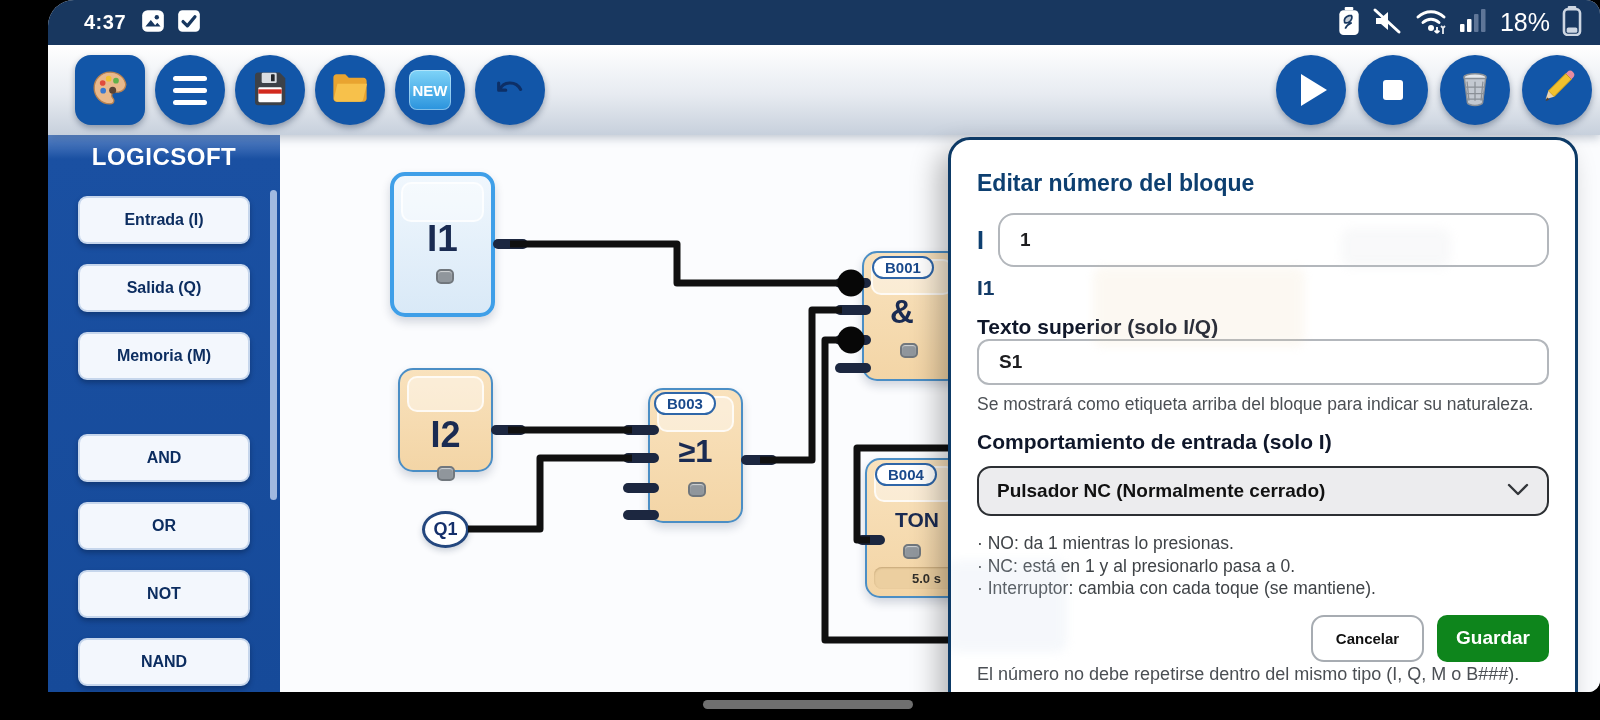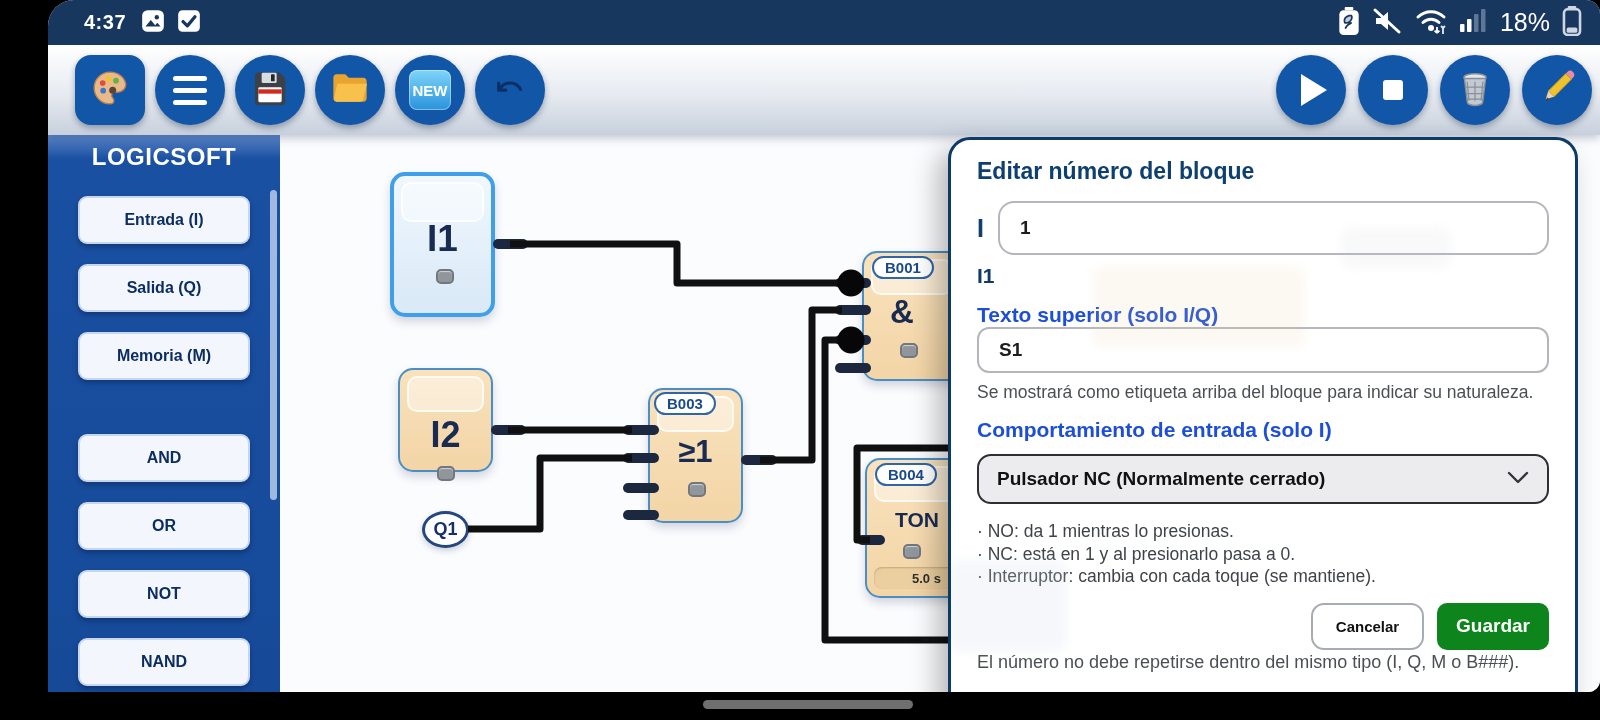--- a/index.html
+++ b/index.html
@@ -42,27 +42,27 @@
   .strip { position:absolute; left:7px; right:7px; top:6px; height:40px; background:rgba(255,255,255,.42); border:2px solid rgba(255,255,255,.75); border-radius:10px; }
   .strip.small { height:36px; }
   .badge { position:absolute; background:#fff; border:2.5px solid #2f66a8; border-radius:999px; padding:1px 11px; font-size:15px; font-weight:700; color:#1a4a8c; z-index:3; }
   .bsym { position:absolute; font-weight:700; color:#1a2b52; }
   .bdot { position:absolute; width:18px; height:15px; border-radius:5px; background:#90969c; border:2px solid #71777d; box-shadow:inset 0 1px 1px rgba(255,255,255,.6); }
   .param-strip { position:absolute; left:7px; right:-20px; bottom:7px; height:22px; background:#eccfa0; border-radius:8px; font-size:13px; font-weight:700; color:#33302b; display:flex; align-items:center; padding-left:38px; box-shadow:inset 0 1px 2px rgba(120,90,40,.35); }
   .q-oval { position:absolute; width:47px; height:37px; background:#fff; border:3px solid #24477e; border-radius:50%; display:flex; align-items:center; justify-content:center; font-size:18px; font-weight:700; color:#15306b; z-index:2; box-shadow:0 3px 6px rgba(20,40,70,.2); }
 
   
   .dialog { position:absolute; left:900px; top:137px; width:630px; height:600px; background:#fff; border:3px solid #0d3a66; border-radius:22px; z-index:20; box-shadow:-10px 12px 28px rgba(0,0,0,.28); padding:16px 26px 0 26px; overflow:hidden; }
-  .dlg-title { font-size:23px; font-weight:700; color:#0d3f70; margin-top:2px; }
+  .dlg-title { font-size:23px; font-weight:700; color:#0d3f70; margin-top:14px; }
   .dlg-row { display:flex; align-items:center; gap:14px; margin-top:16px; }
   .dlg-prefix { font-size:25px; font-weight:700; color:#0d3f70; }
   .dlg-input { width:100%; height:54px; border:2px solid #b3b7bc; border-radius:16px; font-family:"Liberation Sans",sans-serif; font-size:19px; font-weight:700; color:#1d1d1f; padding:0 20px; background:#fff; outline:none; }
   .dlg-input.short { height:46px; border-radius:12px; margin-top:0; }
   .dlg-preview { font-size:21px; font-weight:700; color:#123a66; margin-top:9px; }
-  .dlg-heading { font-size:21px; font-weight:700; color:#1d4ed8; margin-top:15px; }
+  .dlg-heading { font-size:21px; font-weight:700; color:#0f172a; margin-top:15px; }
   .dlg-help { font-size:17.5px; color:#4b4f54; margin-top:9px; }
   .dlg-select { margin-top:12px; height:50px; background:#ececee; border:2.5px solid #2c2f33; border-radius:14px; display:flex; align-items:center; padding:0 18px; font-size:19px; font-weight:700; color:#111; }
   .dlg-select .chev { margin-left:auto; }
   .dlg-bullets { margin-top:16px; }
   .dlg-bullets p { font-size:17.5px; color:#3f4347; line-height:22.5px; }
   .dlg-actions { display:flex; justify-content:flex-end; gap:13px; margin-top:15px; }
   .btn-cancel { width:113px; height:47px; background:#fff; border:2px solid #a7acb2; border-radius:13px; font-size:15px; font-weight:700; color:#111; display:flex; align-items:center; justify-content:center; }
   .btn-save { width:112px; height:47px; background:#0e851c; border:none; border-radius:10px; font-size:19px; font-weight:700; color:#fff; display:flex; align-items:center; justify-content:center; }
   .dlg-foot { font-size:18px; color:#4b4f54; margin-top:2px; }
   .ghost { position:absolute; border-radius:10px; filter:blur(5px); pointer-events:none; }

